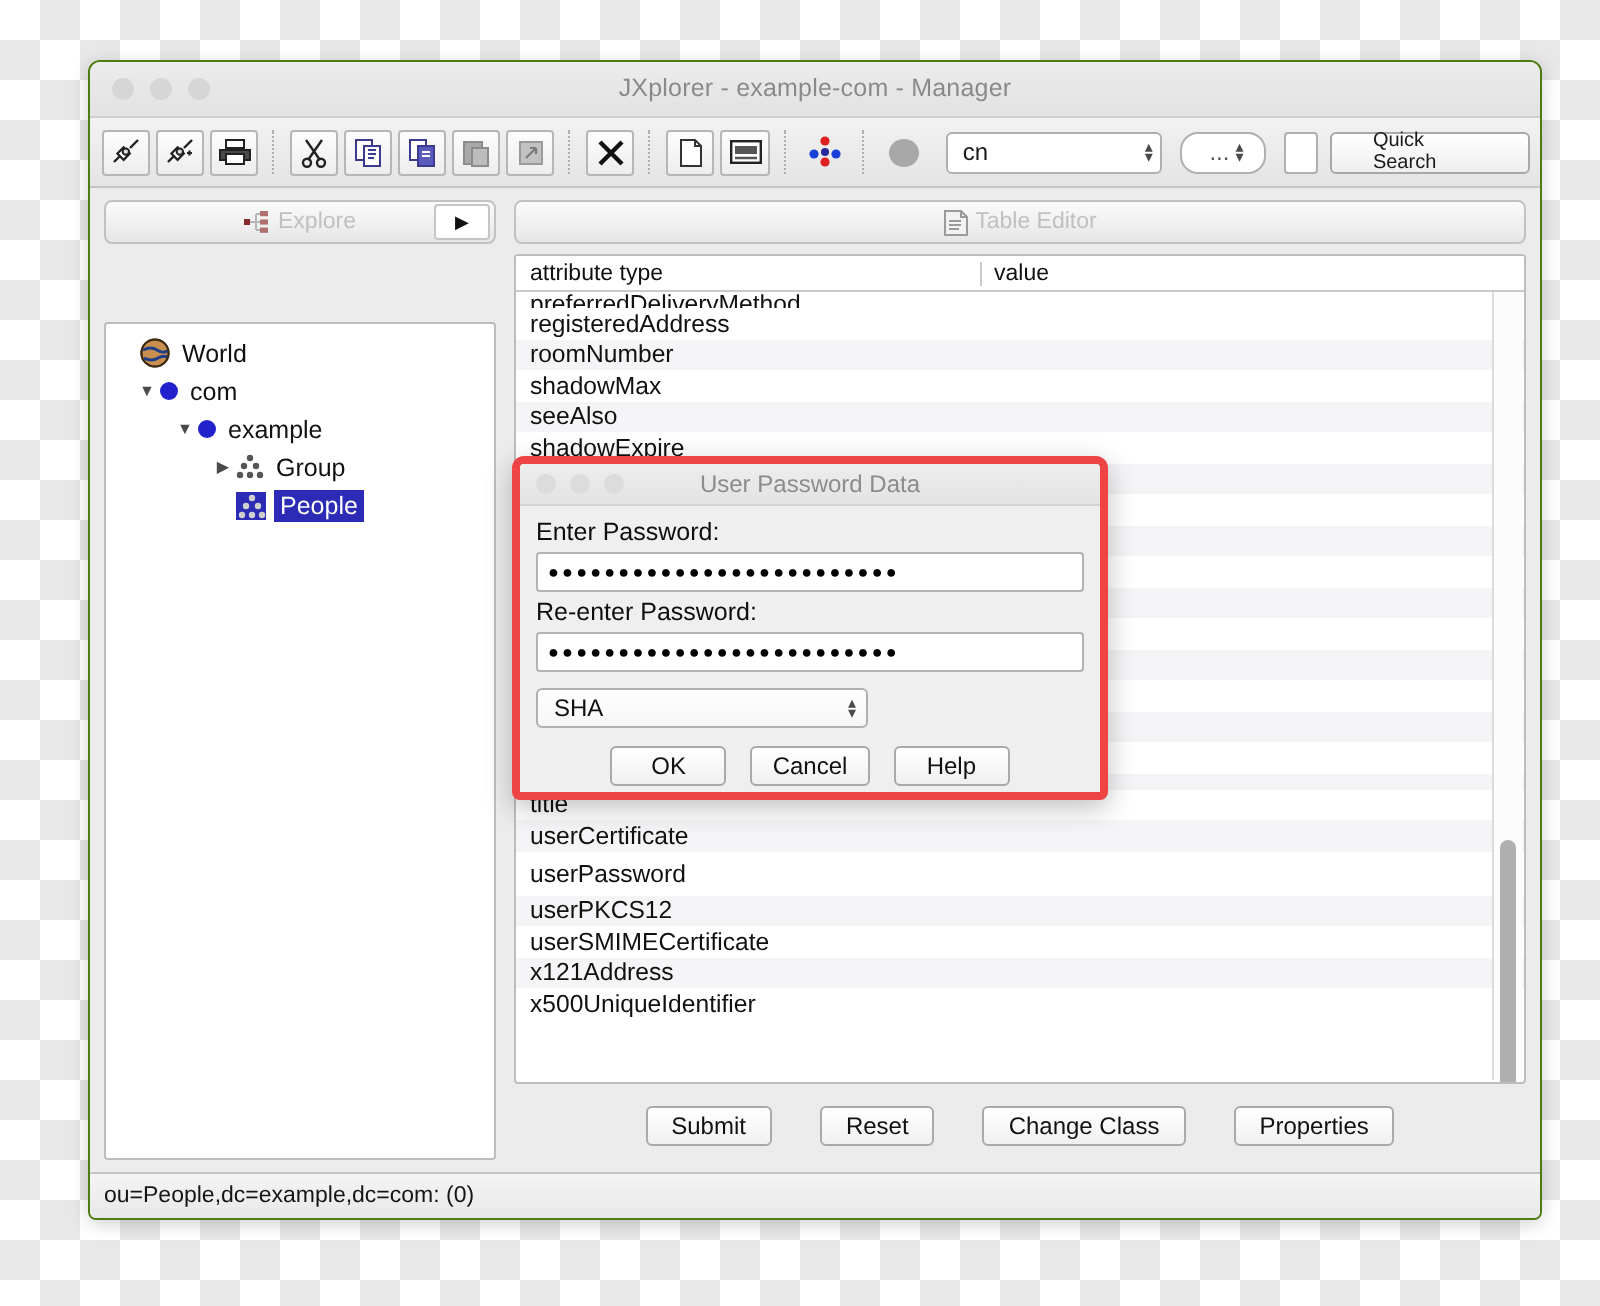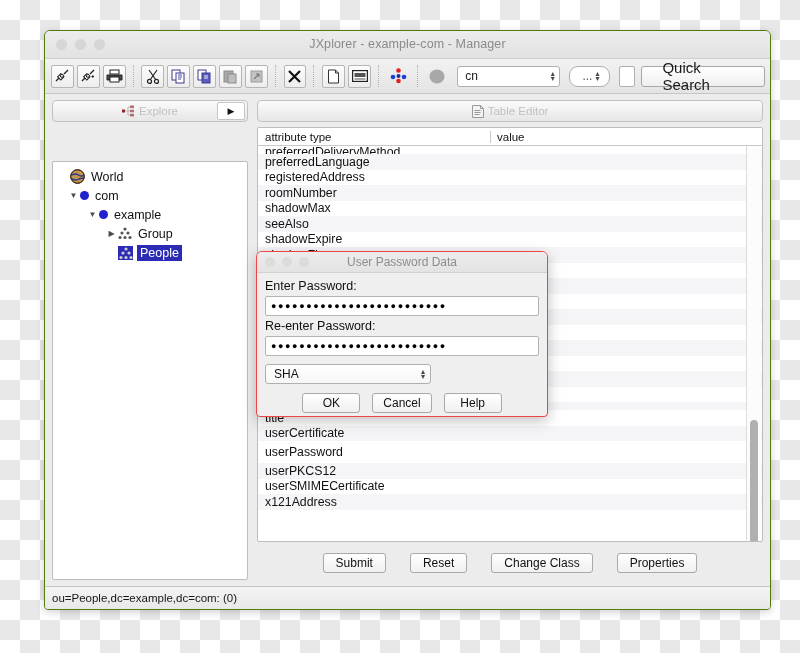--- a/index.html
+++ b/index.html
@@ -126,21 +126,21 @@
     border-radius: 2px;
     background: #fff;
     margin-left: 8px;
     box-sizing: border-box;
   }
   #quick-search-btn {
     height: 21px;
     border: 1px solid #a8a8a8;
     border-radius: 3px;
     background: linear-gradient(to bottom, #ffffff, #efefef);
-    font-size: 15px;
+    font-size: 10px;
     color: #1a1a1a;
     padding: 0 20px;
     margin-left: 5px;
     display: flex;
     align-items: center;
     box-sizing: border-box;
   }
 
   
   #win-body {
@@ -334,25 +334,25 @@
     align-items: center;
     padding-left: 7px;
     font-size: 11.5px;
     color: #151515;
   }
 
   
   #password-dialog {
     position: absolute;
     left: 256px;
-    top: 251px;
+    top: 228px;
     width: 290px;
     height: 164px;
     background: #efefef;
-    border: 1px solid #ef4444;
+    border: 4px solid #ef4444;
     border-radius: 6px 6px 4px 4px;
     box-shadow: 0 4px 14px rgba(0,0,0,0.25);
     overflow: hidden;
     z-index: 40;
   }
   #dlg-titlebar {
     height: 20px;
     background: linear-gradient(to bottom, #ededed, #e3e3e3);
     border-bottom: 1px solid #d2d2d2;
     position: relative;
@@ -671,23 +671,20 @@
 
       <div id="attr-table-wrap">
         <div id="table-head">
           <div class="col-a">attribute type</div>
           <div class="col-b">value</div>
         </div>
         <div id="table-rows">
             <div class="attr-row clip">
               <span>preferredDeliveryMethod</span>
             </div>
-            <div class="attr-row alt">
-              <span>preferredLanguage</span>
-            </div>
             <div class="attr-row">
               <span>registeredAddress</span>
             </div>
             <div class="attr-row alt">
               <span>roomNumber</span>
             </div>
             <div class="attr-row">
               <span>shadowMax</span>
             </div>
             <div class="attr-row alt">
@@ -739,20 +736,23 @@
               <span>userPassword</span>
             </div>
             <div class="attr-row alt">
               <span>userPKCS12</span>
             </div>
             <div class="attr-row">
               <span>userSMIMECertificate</span>
             </div>
             <div class="attr-row alt">
               <span>x121Address</span>
+            </div>
+            <div class="attr-row">
+              <span>x500UniqueIdentifier</span>
             </div>
           </div>
         <div id="list-scrollbar">
           <div id="scroll-thumb"></div>
         </div>
       </div>
 
       <div id="action-bar">
         <div class="act-btn">Submit</div>
         <div class="act-btn">Reset</div>

